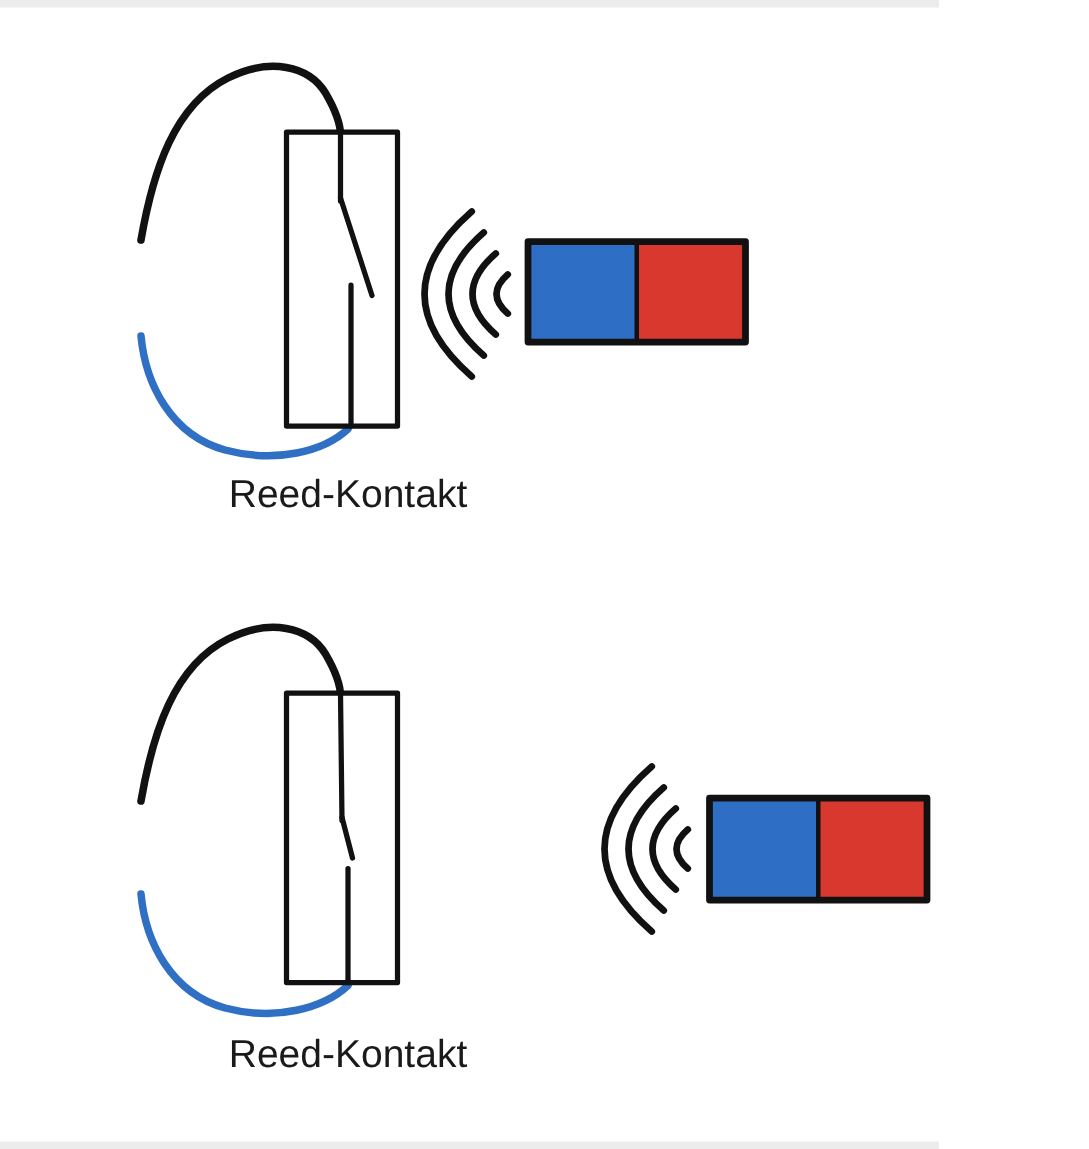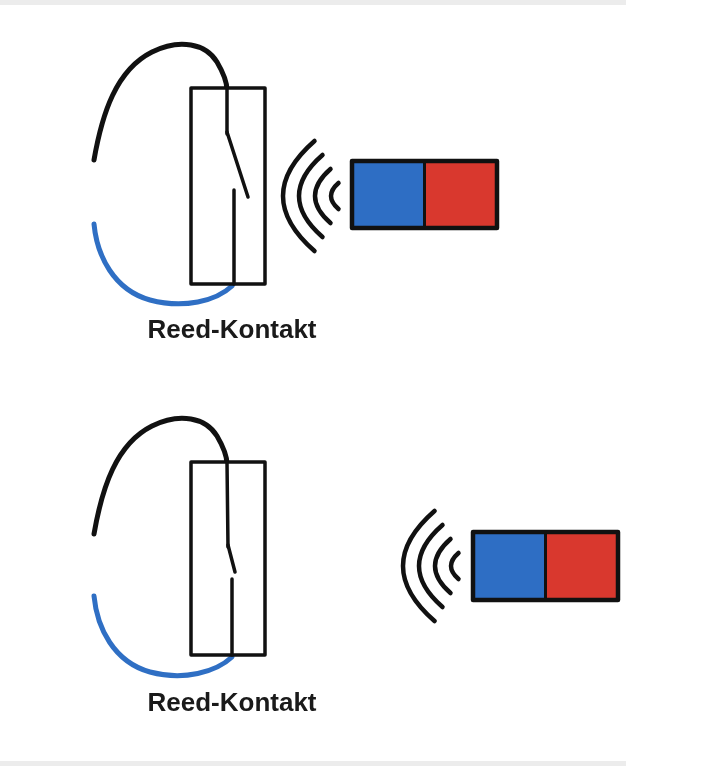--- a/index.html
+++ b/index.html
@@ -7,21 +7,20 @@
     padding: 0;
     background: #ffffff;
   }
   .stage {
     position: relative;
     width: 626px;
     height: 766px;
     background: #ffffff;
     overflow: hidden;
     font-family: "Liberation Sans", sans-serif;
-    font-weight: bold;
   }
   svg { display: block; }
   .ink {
     stroke: #111111;
     fill: none;
     stroke-linecap: round;
     stroke-linejoin: round;
   }
   .wire   { stroke-width: 5; }
   .box    { stroke-width: 3.5; fill: #ffffff; }

